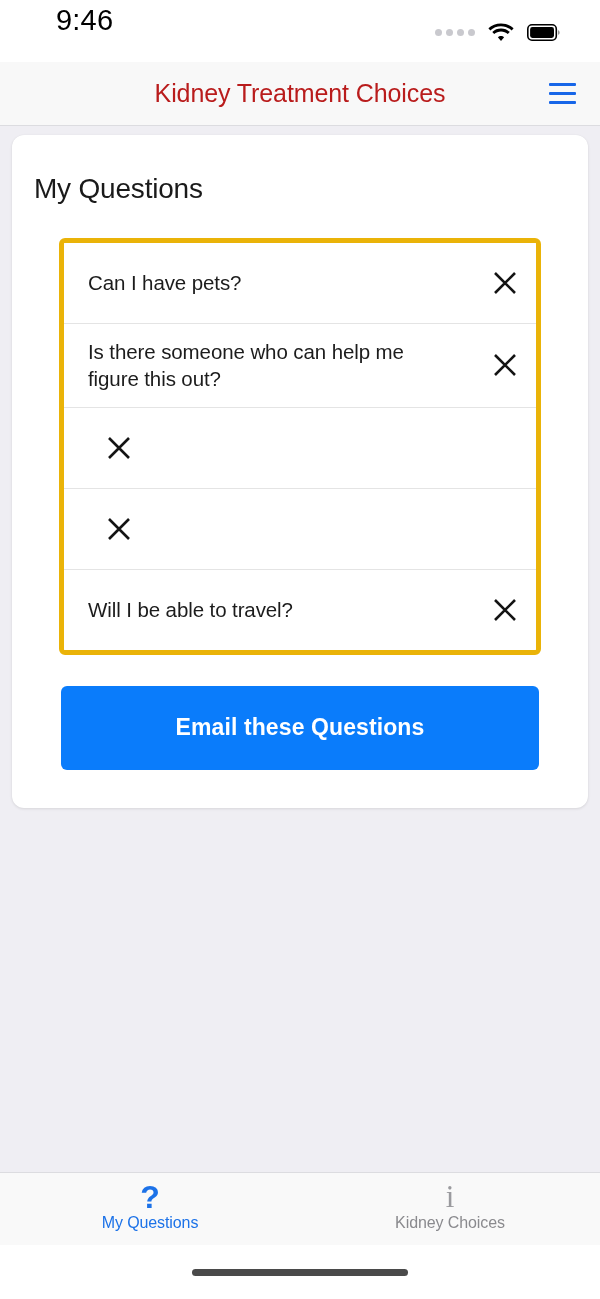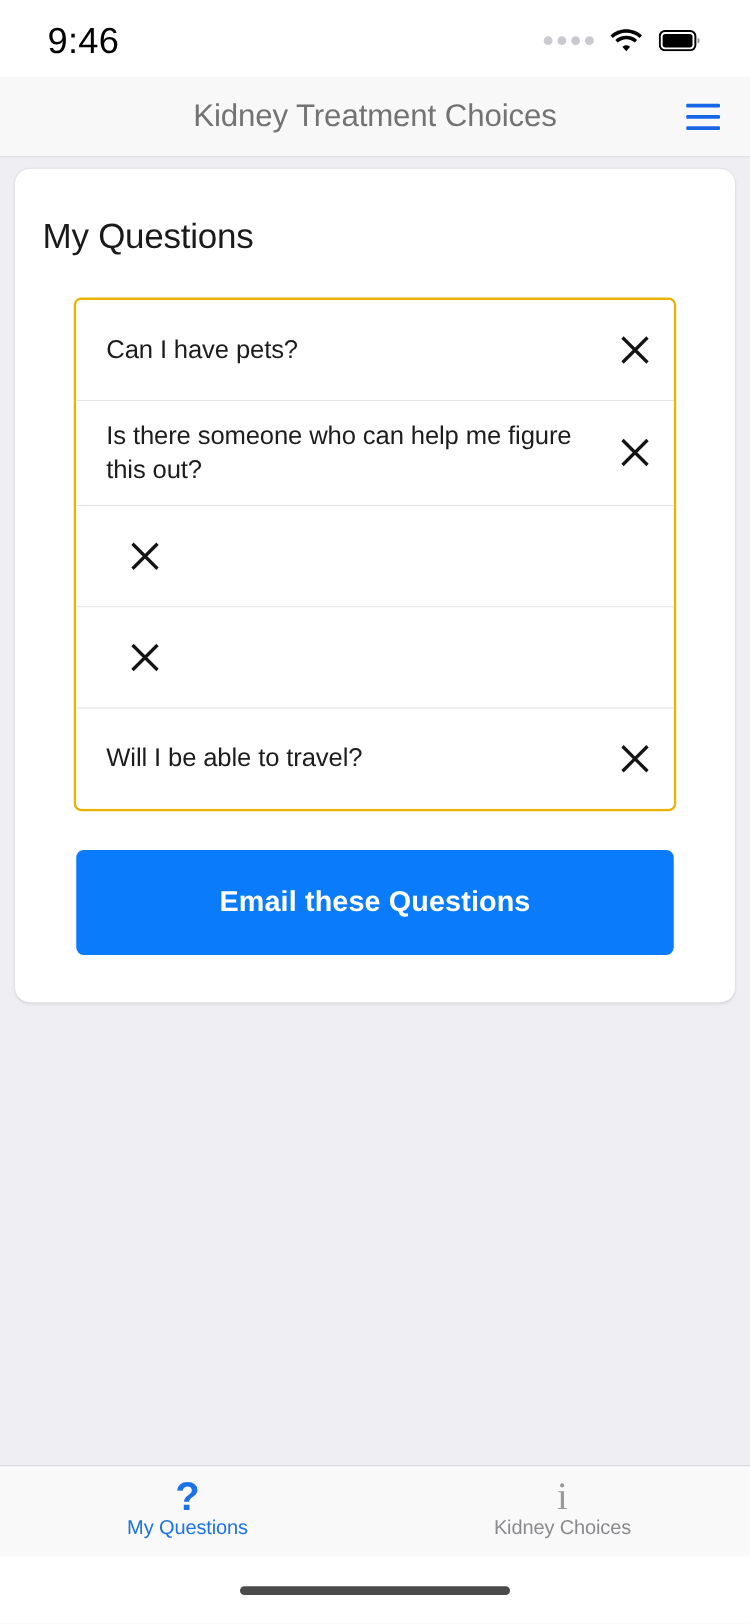--- a/index.html
+++ b/index.html
@@ -23,23 +23,22 @@
     background: #EFEEF3;
     display: flex;
     flex-direction: column;
   }
 
   
   .status-bar {
     height: 62px;
     background: #ffffff;
     display: flex;
-    align-items: center;
     justify-content: space-between;
-    padding: 0 28px 0 12px;
+    padding: 0 28px 0 30px;
     flex: 0 0 auto;
   }
   .status-time {
     font-size: 29px;
     font-weight: 500;
     color: #000000;
     letter-spacing: 0.2px;
     padding-left: 26px;
     margin-top: 4px;
   }
@@ -69,21 +68,21 @@
     align-items: center;
     position: relative;
     flex: 0 0 auto;
   }
   .nav-title {
     position: absolute;
     left: 0; right: 0;
     text-align: center;
     font-size: 25px;
     font-weight: 500;
-    color: #737373;
+    color: #b91c1c;
     letter-spacing: -0.1px;
   }
   .menu-button {
     position: absolute;
     right: 14px;
     width: 48px; height: 48px;
     display: flex;
     flex-direction: column;
     align-items: center;
     justify-content: center;
@@ -122,21 +121,21 @@
   .section-title {
     font-size: 28px;
     font-weight: 400;
     color: #1A1A1A;
     padding: 8px 0 0 22px;
     letter-spacing: -0.2px;
   }
 
   .question-list {
     margin: 33px 47px 0 47px;
-    border: 2px solid #eab308;
+    border: 5px solid #eab308;
     border-radius: 6px;
     overflow: hidden;
     background: #ffffff;
   }
 
   .question-row {
     display: flex;
     align-items: center;
     min-height: 64px;
     padding: 14px 0 14px 24px;

